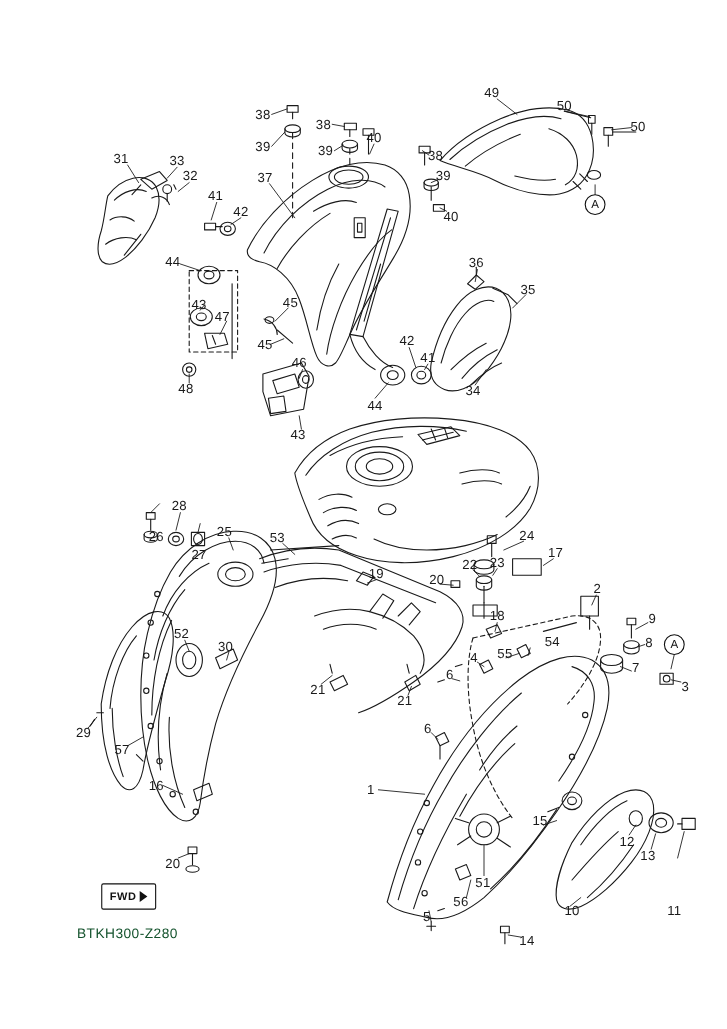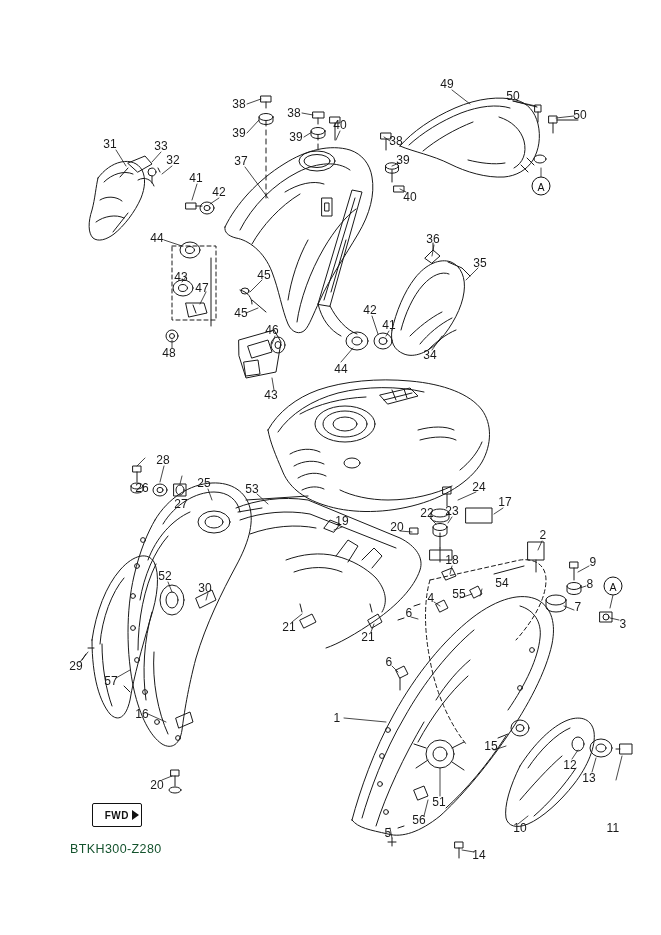--- a/index.html
+++ b/index.html
@@ -436,21 +436,21 @@
       <path d="M440 796 L 440 768" stroke-width="0.8"></path>
       <path d="M424 816 L 428 800" stroke-width="0.8"></path>
       <path d="M518 824 L 528 816" stroke-width="0.8"></path>
       <path d="M390 828 L 392 838" stroke-width="0.8"></path>
       <path d="M474 852 L 462 850" stroke-width="0.8"></path>
       <path d="M541 177 L 541 168" stroke-width="0.8"></path>
       <path d="M613 595 L 610 608" stroke-width="0.8"></path>
     </g>
   </svg>
 
-  <div class="fwd-box" style="left:92px; top:803px; width:48px; height:22px;justify-content:flex-end;">
+  <div class="fwd-box" style="left:92px; top:803px; width:48px; height:22px;">
     <span class="fwd-text">FWD</span>
     <span class="fwd-arrow"></span>
   </div>
 
   <div class="partcode" style="left:70px; top:842px;">BTKH300-Z280</div>
 
   <div id="marks">
       <div class="callout" style="left: 239px; top: 104px;">38</div>
       <div class="callout" style="left: 294px; top: 113px;">38</div>
       <div class="callout" style="left: 239px; top: 133px;">39</div>

